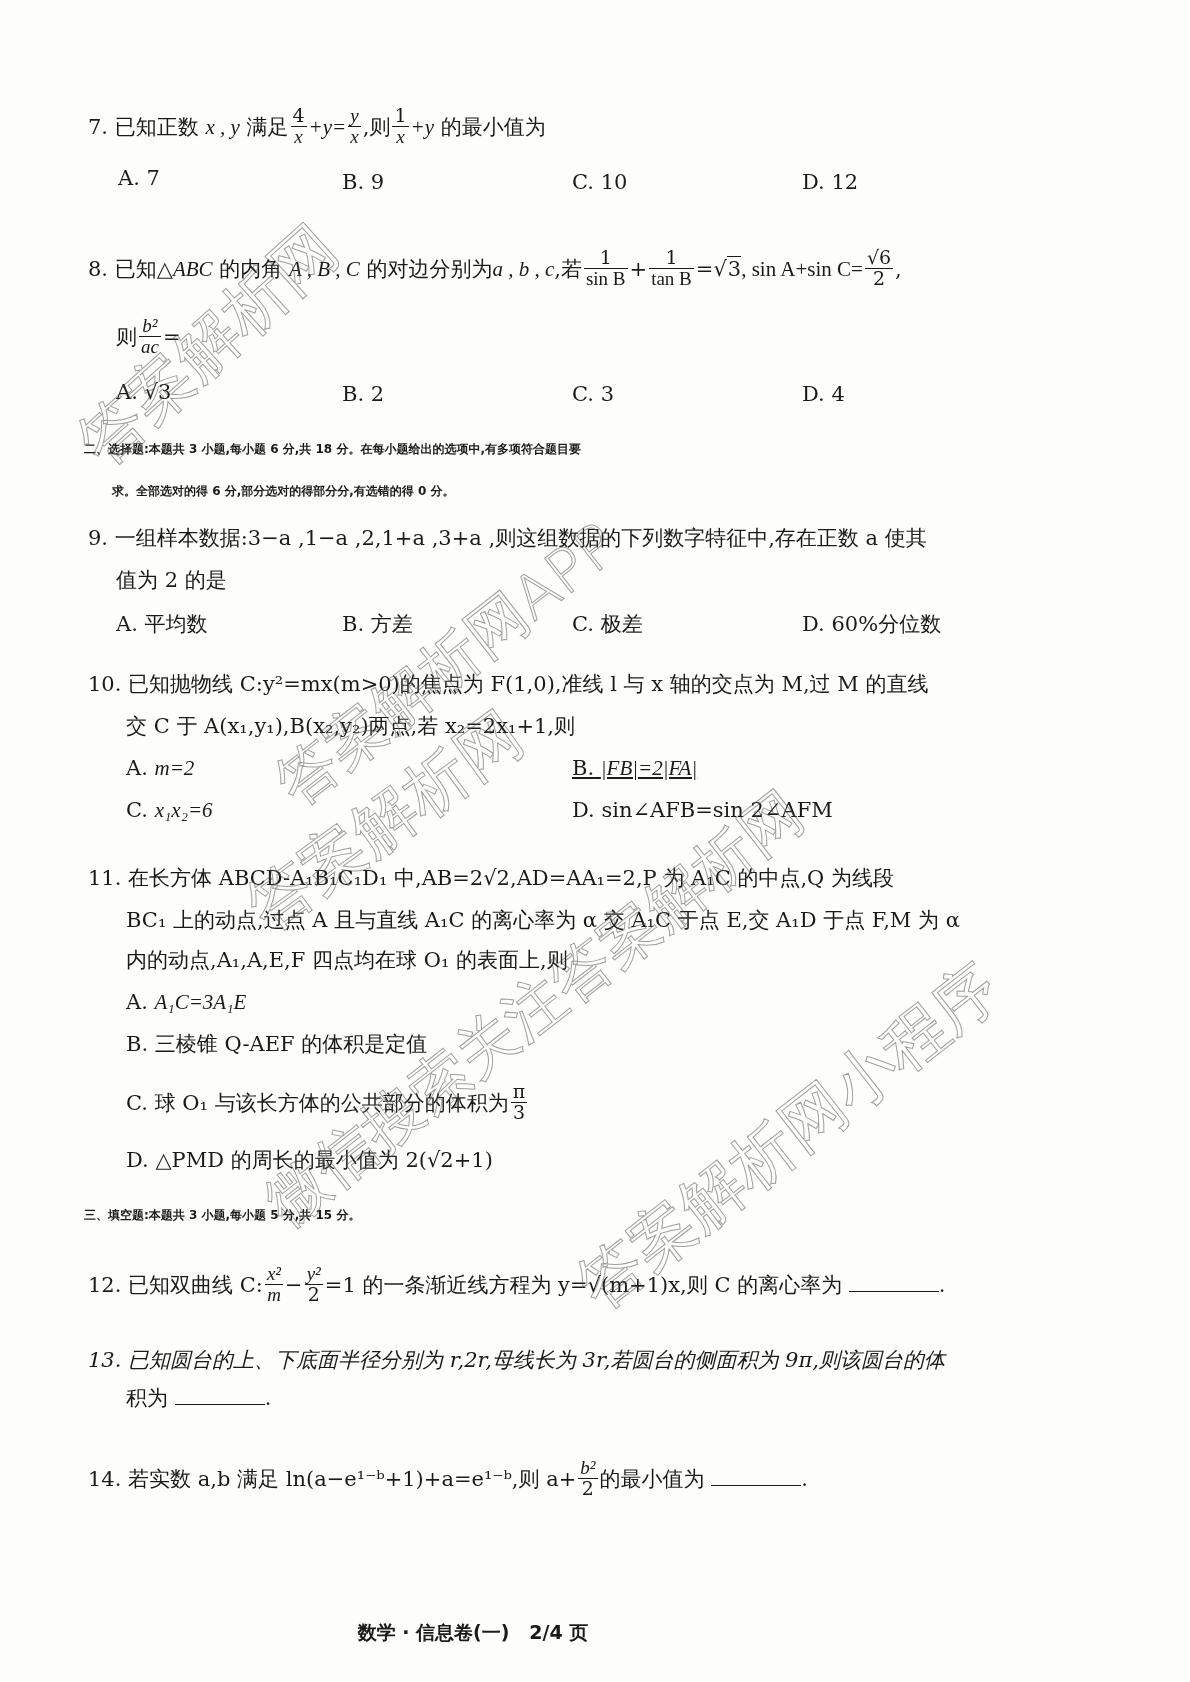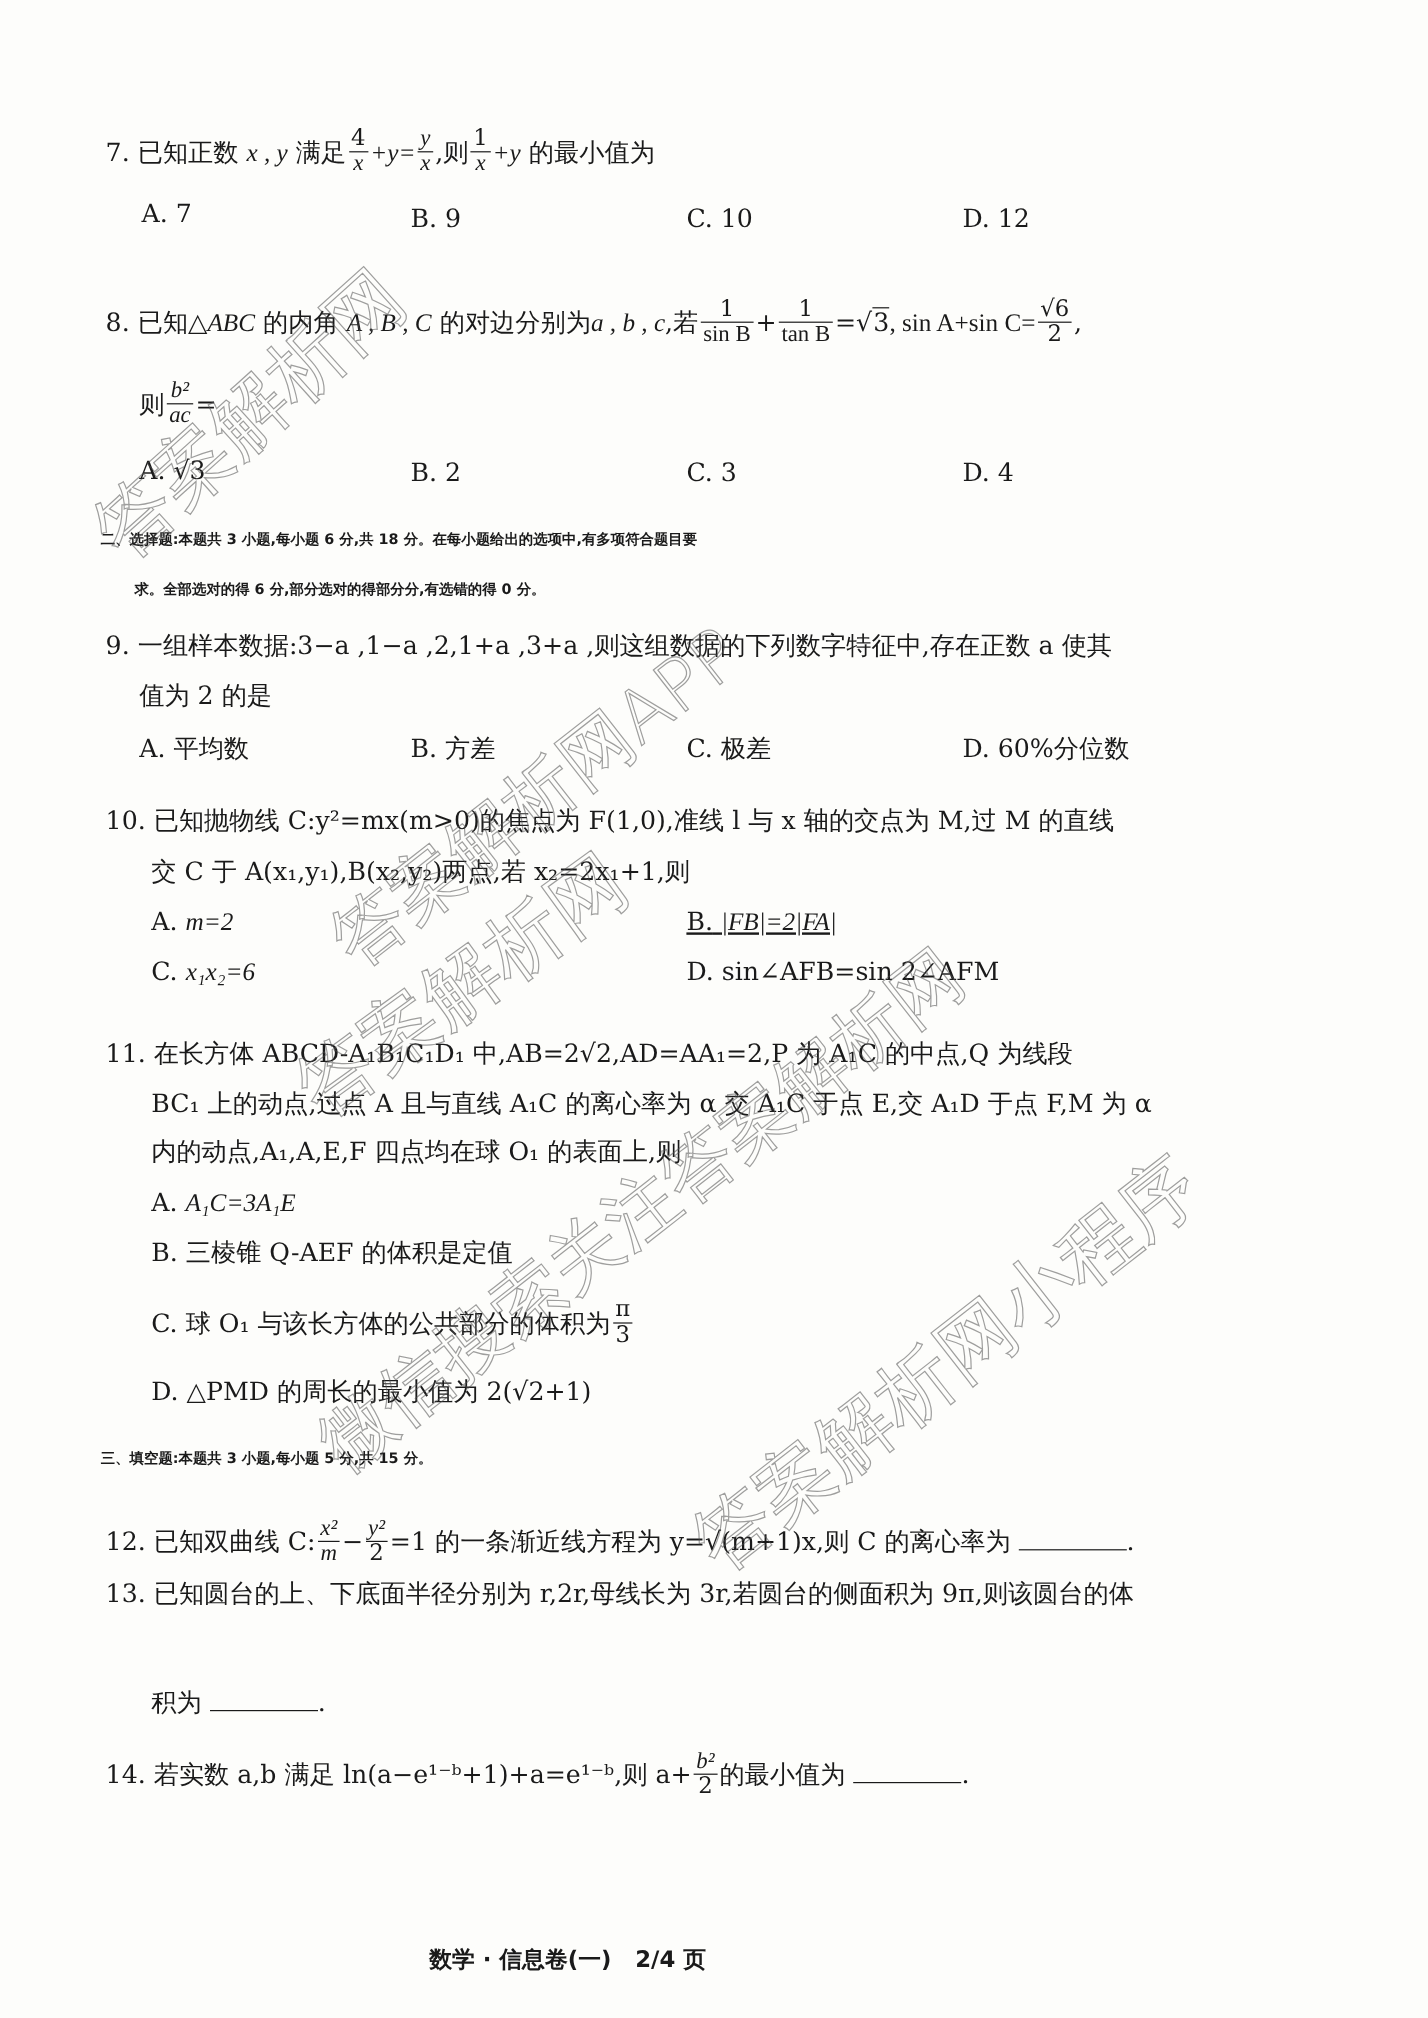--- a/index.html
+++ b/index.html
@@ -82,24 +82,24 @@
 <div class="opt" style="top:1146px;left:126px;"><span>D.</span> <span>△PMD 的周长的最小值为 2(√2+1)</span></div>
 
 <div class="line bold" style="top:1208px;left:84px;">三、填空题:本题共 3 小题,每小题 5 分,共 15 分。</div>
 
 <div class="line" style="top:1266px;left:88px;">
   <span>12.</span>
   <span>已知双曲线 C:</span><span class="frac"><span class="num it">x²</span><span class="den it">m</span></span><span>−</span><span class="frac"><span class="num it">y²</span><span class="den">2</span></span><span>=1 的一条渐近线方程为 y=√(m+1)x,则 C 的离心率为</span>
   <span class="blank"></span><span>.</span>
 </div>
 
-<div class="line" style="top:1316px;left:88px;">
+<div class="line" style="top:1348px;left:88px;font-style:italic;">
   <span>13.</span> <span>已知圆台的上、下底面半径分别为 r,2r,母线长为 3r,若圆台的侧面积为 9π,则该圆台的体</span>
 </div>
-<div class="line" style="top:1386px;left:126px;margin-top:21px;">
+<div class="line" style="top:1386px;left:126px;">
   <span>积为</span> <span class="blank"></span><span>.</span>
 </div>
 
 <div class="line" style="top:1460px;left:88px;">
   <span>14.</span>
   <span>若实数 a,b 满足 ln(a−e¹⁻ᵇ+1)+a=e¹⁻ᵇ,则 a+</span><span class="frac"><span class="num it">b²</span><span class="den">2</span></span><span>的最小值为</span>
   <span class="blank"></span><span>.</span>
 </div>
 
 <div class="footer">

